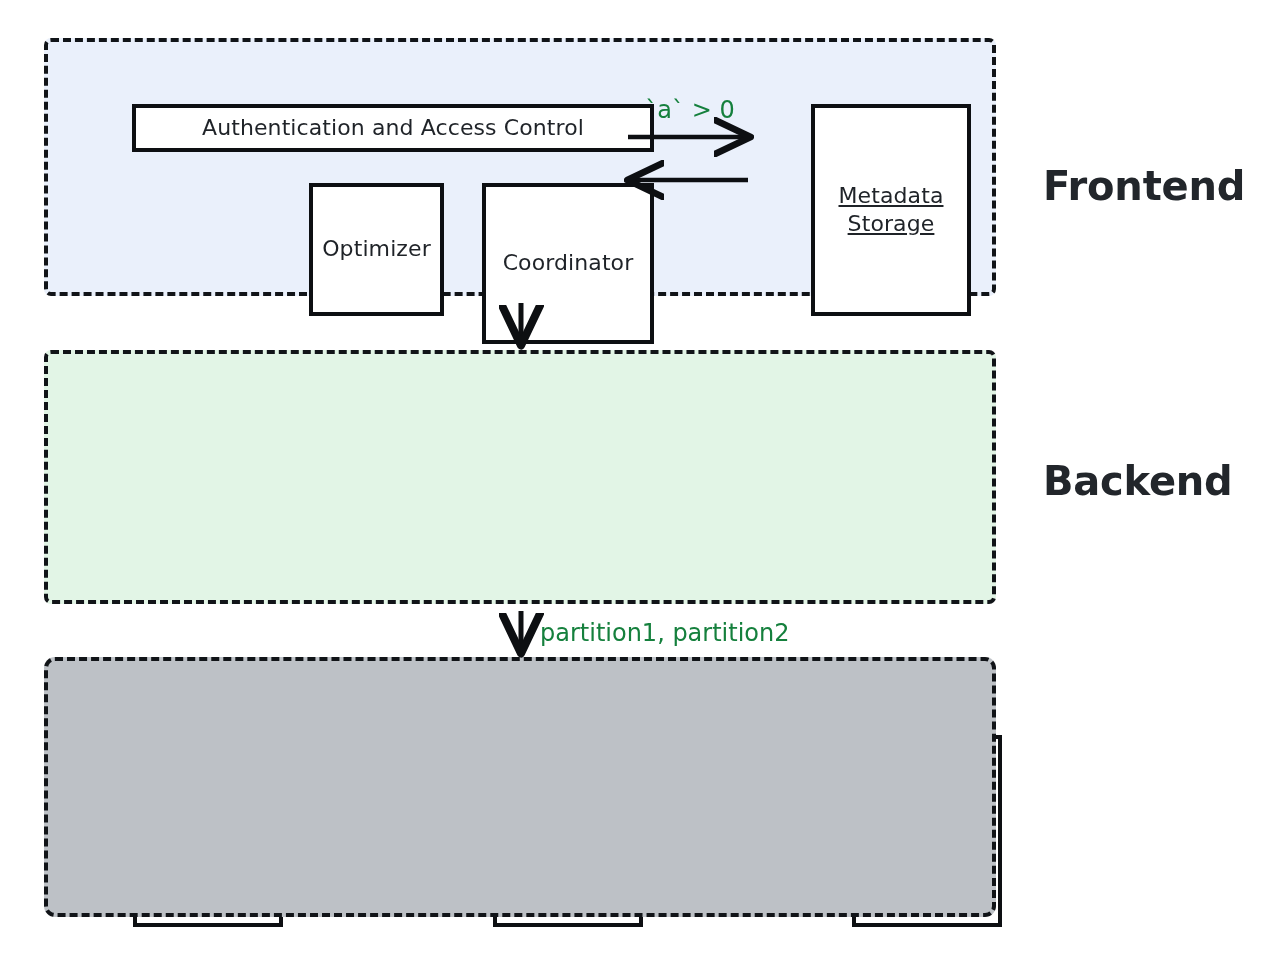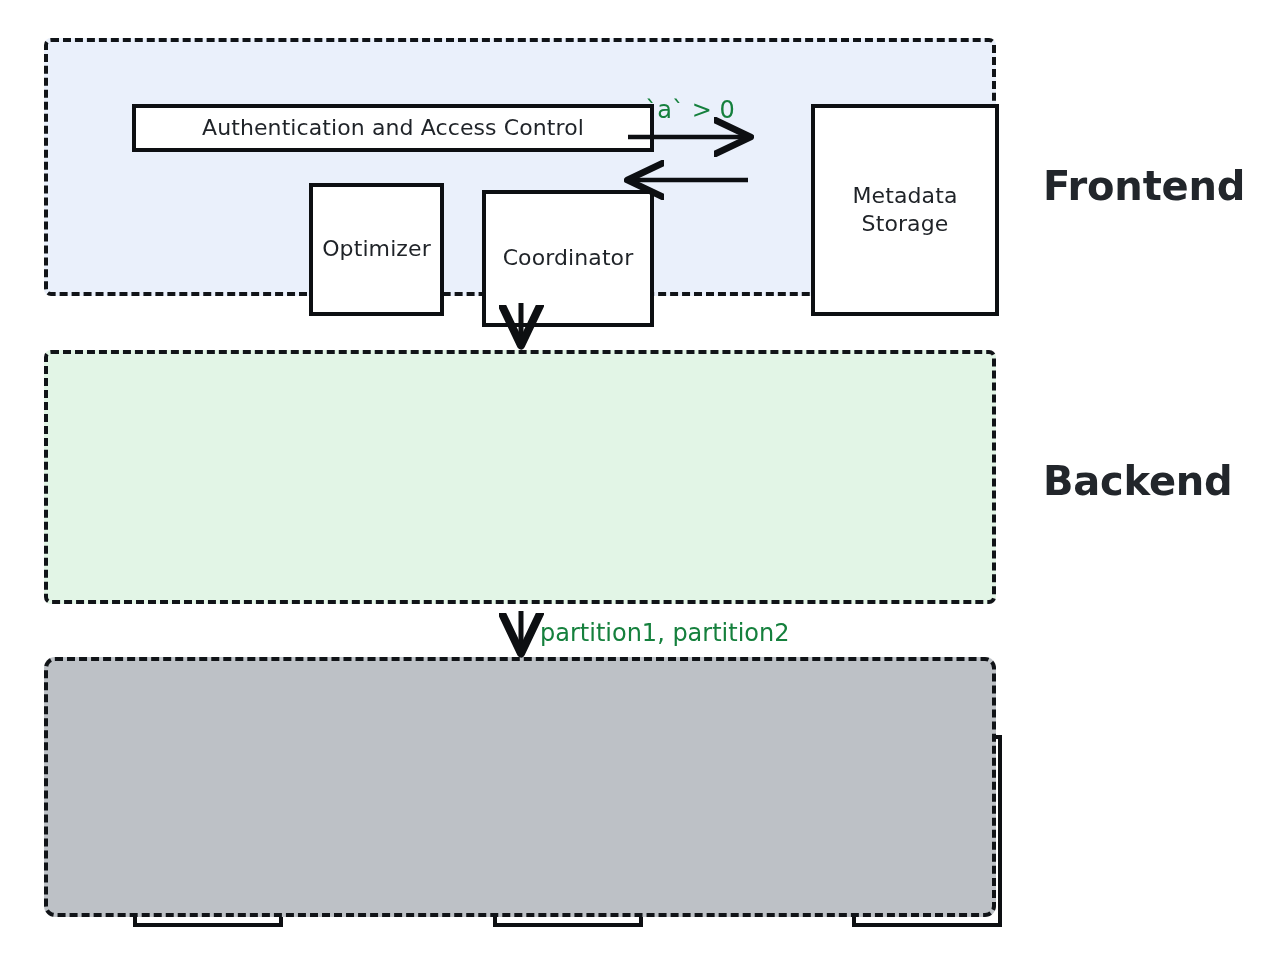--- a/index.html
+++ b/index.html
@@ -70,22 +70,22 @@
     line-height: 1.28;
     color: #1f2328;
     letter-spacing: 0.1px;
   }
   .node .node-label { display: block; }
 
   
   .n-auth        { left: 84px;  top: 62px;  width: 522px; height: 48px; }
   .n-analyzer    { left: 84px;  top: 141px; width: 152px; height: 133px; }
   .n-optimizer   { left: 261px; top: 141px; width: 135px; height: 133px; }
-  .n-coordinator { left: 434px; top: 148px; width: 172px; height: 137px; }
-  .n-metadata    { left: 763px; top: 62px;  width: 188px; height: 212px; }
+  .n-coordinator { left: 434px; top: 141px; width: 172px; height: 161px; }
+  .n-metadata    { left: 763px; top: 62px;  width: 160px; height: 212px; text-decoration: underline; }
 
   
   .n-backend-1 { left: 85px;  top: 381px; width: 150px; height: 192px; }
   .n-backend-2 { left: 445px; top: 381px; width: 150px; height: 192px; }
   .n-backend-3 { left: 804px; top: 381px; width: 150px; height: 192px; }
 
   
   .tier-label {
     position: absolute;
     font-size: 40px;

